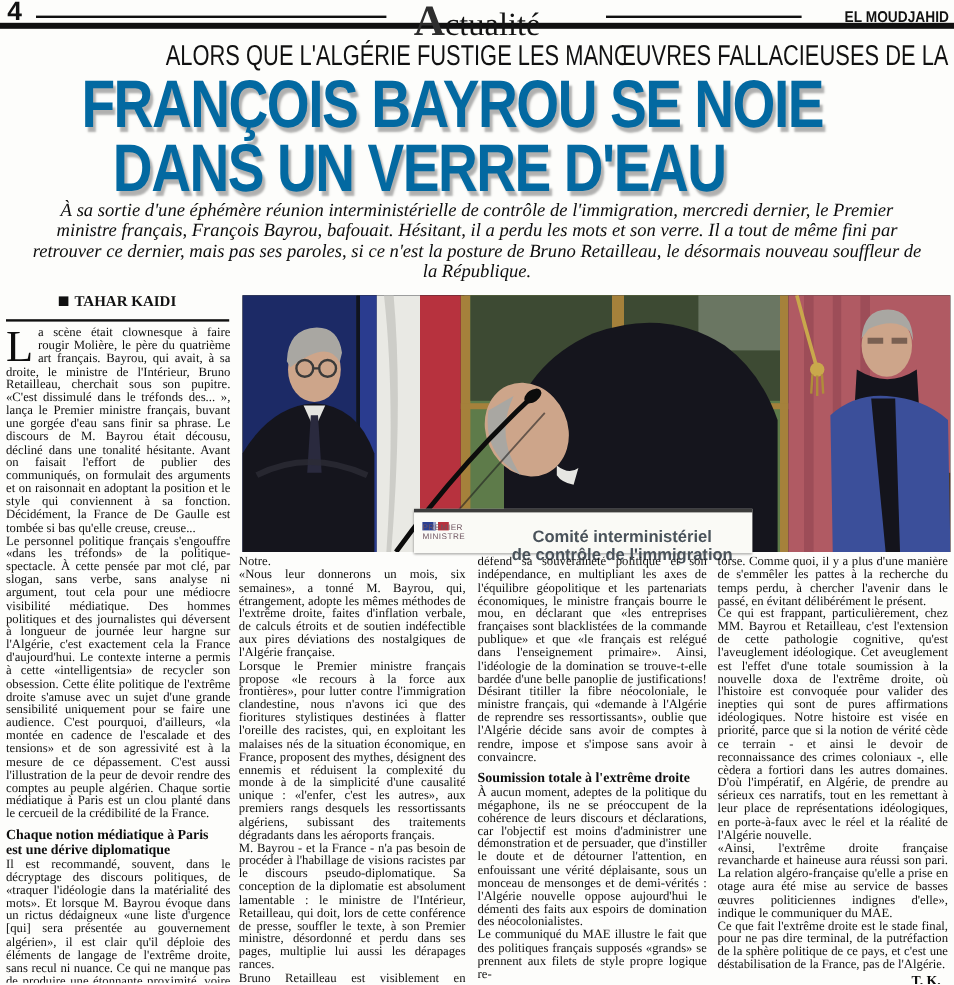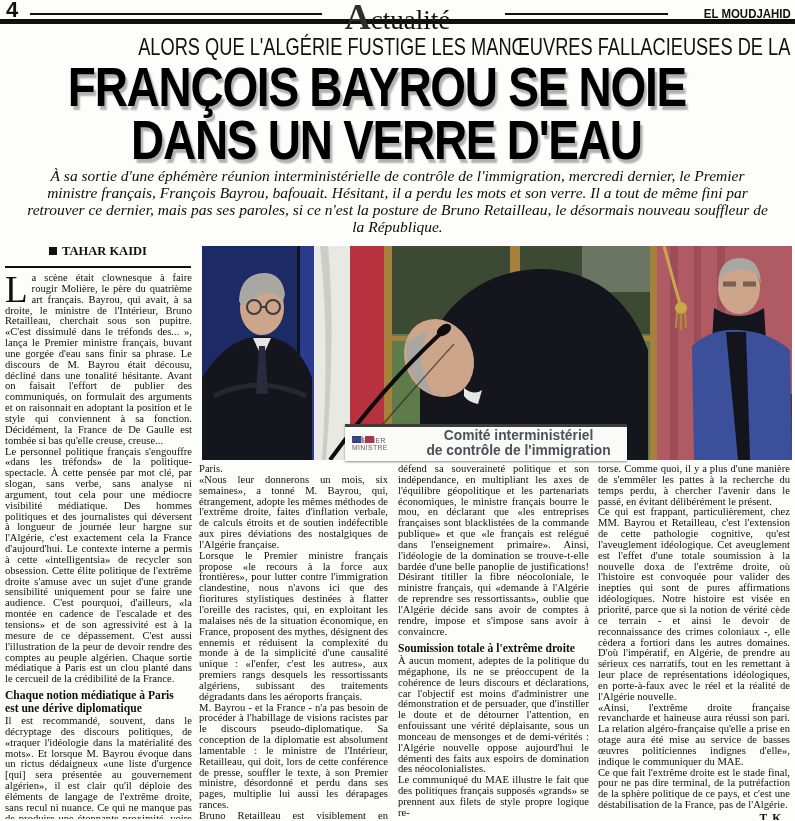--- a/index.html
+++ b/index.html
@@ -17,22 +17,22 @@
 online        background:#fdfdfb;padding:0 12px;z-index:2;white-space:nowrap;}
   .section-title .cap{font-size:36px;font-weight:bold;color:#2e2e2e;}
   .section-title .rest{font-size:27px;color:#141414;}
   .paper-name{position:absolute;right:4px;top:6px;font-family:"Liberation Sans",sans-serif;
               font-weight:bold;font-size:13px;white-space:nowrap;}
   .paper-name span{display:inline-block;transform:scaleX(.88);transform-origin:right center;}
   
   .kicker{position:absolute;left:0;top:33px;width:795px;text-align:center;
           font-family:"Liberation Sans",sans-serif;font-size:24px;white-space:nowrap;}
   .kicker span{display:inline-block;transform:scaleX(.76);transform-origin:center;}
-  .headline{position:absolute;left:0;top:60px;width:698px;text-align:right;
-            font-family:"Liberation Sans",sans-serif;font-weight:bold;color:#000000;}
+  .headline{position:absolute;left:0;top:60px;width:698px;text-align:center;
+            font-family:"Liberation Sans",sans-serif;font-weight:bold;color:#0369a1;}
   .headline .hl{display:block;font-size:56px;line-height:53px;letter-spacing:-1.5px;white-space:nowrap;}
   .headline .hl span{display:inline-block;transform:scaleX(.82);transform-origin:center;
             text-shadow:3px 4px 2px rgba(0,0,0,.30);}
   .lede{position:absolute;left:27px;top:167px;width:741px;text-align:center;
         font-style:italic;font-size:15.5px;line-height:17px;color:#0d0d0d;}
   
   .byline{position:absolute;left:5px;top:244px;width:186px;text-align:center;
           font-weight:bold;font-size:12.5px;border-bottom:2px solid #101010;padding-bottom:7px;}
   .byline .sq{display:inline-block;width:8px;height:8px;background:#101010;margin-right:5px;}
   
@@ -52,21 +52,21 @@
   .photo svg{display:block;width:100%;height:100%;}
   .podium-sign{position:absolute;left:143px;top:178px;width:282px;height:34px;background:#fafaf6;
                border-top:3px solid #3c3c3c;box-shadow:0 1px 2px rgba(0,0,0,.45);display:flex;}
   .sign-logo{width:58px;padding:2px 0 0 7px;font-family:"Liberation Sans",sans-serif;}
   .logo-flags{height:8px;}
   .logo-flags i{display:inline-block;width:9px;height:7px;margin-right:2px;}
   .logo-flags .f1{background:#2b3f92;border-right:2px solid #9aa6cc;}
   .logo-flags .f2{background:#b7323e;}
   .sign-org{font-size:6.8px;line-height:7.2px;color:#6e5560;letter-spacing:.4px;}
   .sign-title{flex:1;text-align:center;font-family:"Liberation Sans",sans-serif;
-              color:#49525a;font-size:13.8px;line-height:14.5px;padding-top:2px;font-weight:bold;}
+              color:#49525a;font-size:13.8px;line-height:14.5px;padding-top:14px;font-weight:bold;}
 </style>
 </head>
 <body>
 
 <div class="page">
 
   <div class="masthead">
     <div class="thick-bar"></div>
     <div class="thin-rule left"></div>
     <div class="thin-rule right"></div>
@@ -174,21 +174,21 @@
     <p><span class="dropcap">L</span><span>a scène était clownesque à faire rougir Molière, le père du quatrième art français. Bayrou, qui avait, à sa droite, le ministre de l'Intérieur, Bruno Retailleau, cherchait sous son pupitre. «C'est dissimulé dans le tréfonds des... », lança le Premier ministre français, buvant une gorgée d'eau sans finir sa phrase. Le discours de M. Bayrou était décousu, décliné dans une tonalité hésitante. Avant on faisait l'effort de publier des communiqués, on formulait des arguments et on raisonnait en adoptant la position et le style qui conviennent à sa fonction. Décidément, la France de De Gaulle est tombée si bas qu'elle creuse, creuse...</span></p>
     <p>Le personnel politique français s'engouffre «dans les tréfonds» de la politique-spectacle. À cette pensée par mot clé, par slogan, sans verbe, sans analyse ni argument, tout cela pour une médiocre visibilité médiatique. Des hommes politiques et des journalistes qui déversent à longueur de journée leur hargne sur l'Algérie, c'est exactement cela la France d'aujourd'hui. Le contexte interne a permis à cette «intelligentsia» de recycler son obsession. Cette élite politique de l'extrême droite s'amuse avec un sujet d'une grande sensibilité uniquement pour se faire une audience. C'est pourquoi, d'ailleurs, «la montée en cadence de l'escalade et des tensions» et de son agressivité est à la mesure de ce dépassement. C'est aussi l'illustration de la peur de devoir rendre des comptes au peuple algérien. Chaque sortie médiatique à Paris est un clou planté dans le cercueil de la crédibilité de la France.</p>
     <div class="subhead">
       <div>Chaque notion médiatique à Paris</div>
       <div>est une dérive diplomatique</div>
     </div>
     <p>Il est recommandé, souvent, dans le décryptage des discours politiques, de «traquer l'idéologie dans la matérialité des mots». Et lorsque M. Bayrou évoque dans un rictus dédaigneux «une liste d'urgence [qui] sera présentée au gouvernement algérien», il est clair qu'il déploie des éléments de langage de l'extrême droite, sans recul ni nuance. Ce qui ne manque pas de produire une étonnante proximité, voire une connivence entre le locataire du palais de Matignon et les militants du «114 bis, rue Michel Ange», à</p>
   </div>
 
   <div class="col col2">
-    <p>Paris.</p>
+    <p>Notre.</p>
     <p>«Nous leur donnerons un mois, six semaines», a tonné M. Bayrou, qui, étrangement, adopte les mêmes méthodes de l'extrême droite, faites d'inflation verbale, de calculs étroits et de soutien indéfectible aux pires déviations des nostalgiques de l'Algérie française.</p>
     <p>Lorsque le Premier ministre français propose «le recours à la force aux frontières», pour lutter contre l'immigration clandestine, nous n'avons ici que des fioritures stylistiques destinées à flatter l'oreille des racistes, qui, en exploitant les malaises nés de la situation économique, en France, proposent des mythes, désignent des ennemis et réduisent la complexité du monde à de la simplicité d'une causalité unique : «l'enfer, c'est les autres», aux premiers rangs desquels les ressortissants algériens, subissant des traitements dégradants dans les aéroports français.</p>
     <p>M. Bayrou - et la France - n'a pas besoin de procéder à l'habillage de visions racistes par le discours pseudo-diplomatique. Sa conception de la diplomatie est absolument lamentable : le ministre de l'Intérieur, Retailleau, qui doit, lors de cette conférence de presse, souffler le texte, à son Premier ministre, désordonné et perdu dans ses pages, multiplie lui aussi les dérapages rances.</p>
     <p>Bruno Retailleau est visiblement en situation de belligérance larvée. Lorsque l'Algérie</p>
   </div>
 
   <div class="col col3">
     <p>défend sa souveraineté politique et son indépendance, en multipliant les axes de l'équilibre géopolitique et les partenariats économiques, le ministre français bourre le mou, en déclarant que «les entreprises françaises sont blacklistées de la commande publique» et que «le français est relégué dans l'enseignement primaire». Ainsi, l'idéologie de la domination se trouve-t-elle bardée d'une belle panoplie de justifications! Désirant titiller la fibre néocoloniale, le ministre français, qui «demande à l'Algérie de reprendre ses ressortissants», oublie que l'Algérie décide sans avoir de comptes à rendre, impose et s'impose sans avoir à convaincre.</p>
     <div class="subhead nowrap">Soumission totale à l'extrême droite</div>
     <p>À aucun moment, adeptes de la politique du mégaphone, ils ne se préoccupent de la cohérence de leurs discours et déclarations, car l'objectif est moins d'administrer une démonstration et de persuader, que d'instiller le doute et de détourner l'attention, en enfouissant une vérité déplaisante, sous un monceau de mensonges et de demi-vérités : l'Algérie nouvelle oppose aujourd'hui le démenti des faits aux espoirs de domination des néocolonialistes.</p>

